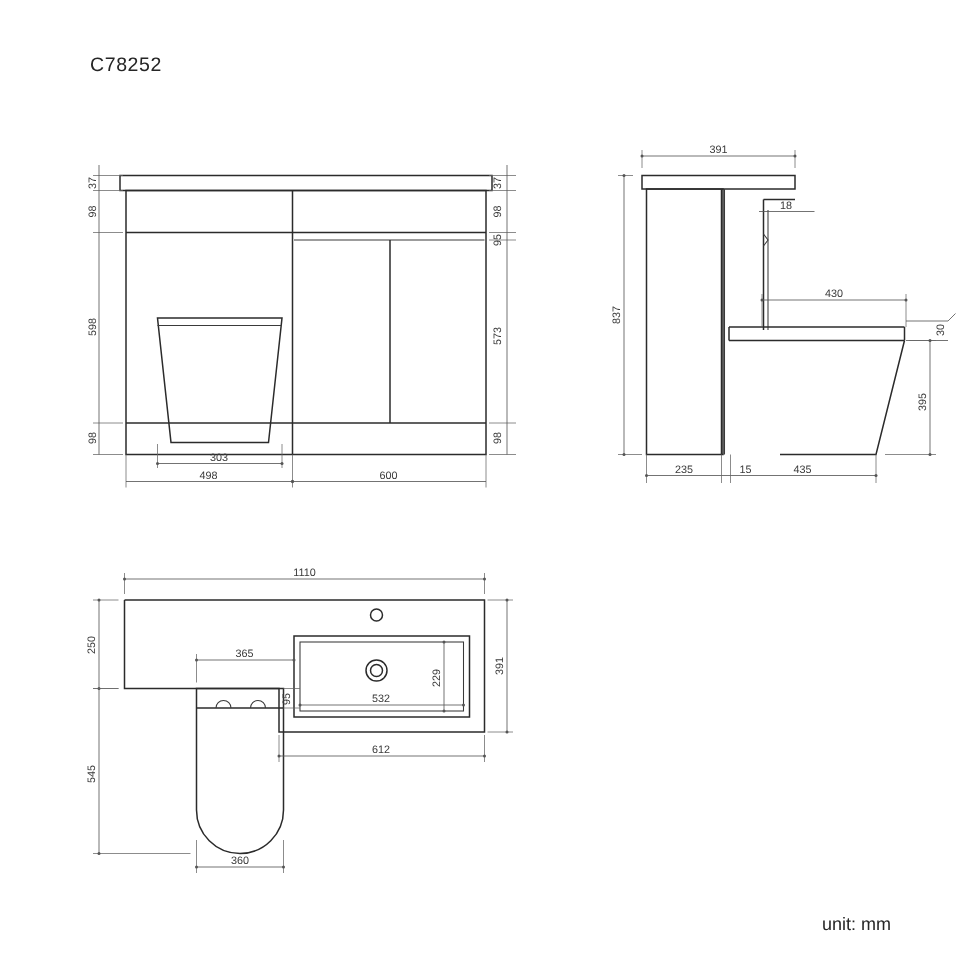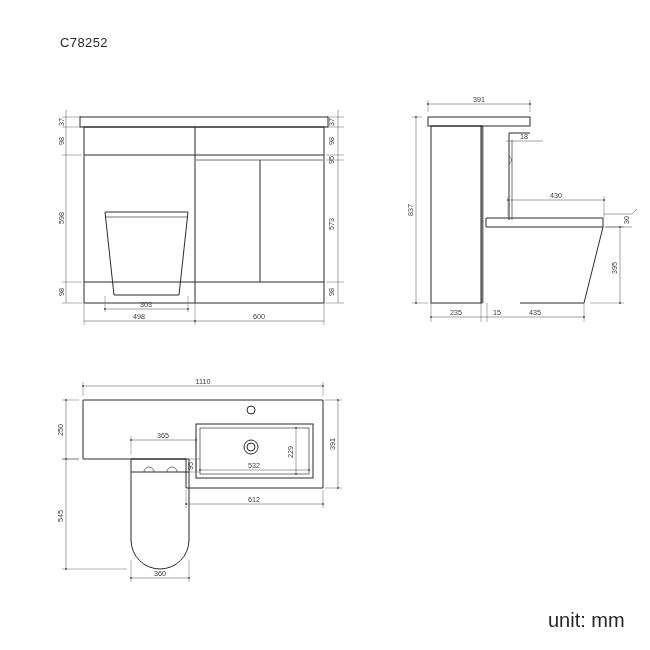--- a/index.html
+++ b/index.html
@@ -15,21 +15,21 @@
   .title-text{
     position:absolute;
     left:60px;top:35px;
     font-size:13px;
     letter-spacing:.4px;
     color:#262626;
   }
   .unit-text{
     position:absolute;
     left:548px;top:609px;
-    font-size:20px;
+    font-size:12px;
     color:#262626;
   }
   svg{position:absolute;left:0;top:0;}
   .obj{fill:none;stroke:#2b2b2b;stroke-width:1;}
   .obj-thin{fill:none;stroke:#3a3a3a;stroke-width:0.7;}
   .dim{fill:none;stroke:#555;stroke-width:0.55;}
   .ext{fill:none;stroke:#666;stroke-width:0.5;}
   .dimtxt{
     font-family:"Liberation Sans", sans-serif;
     font-size:7.2px;

